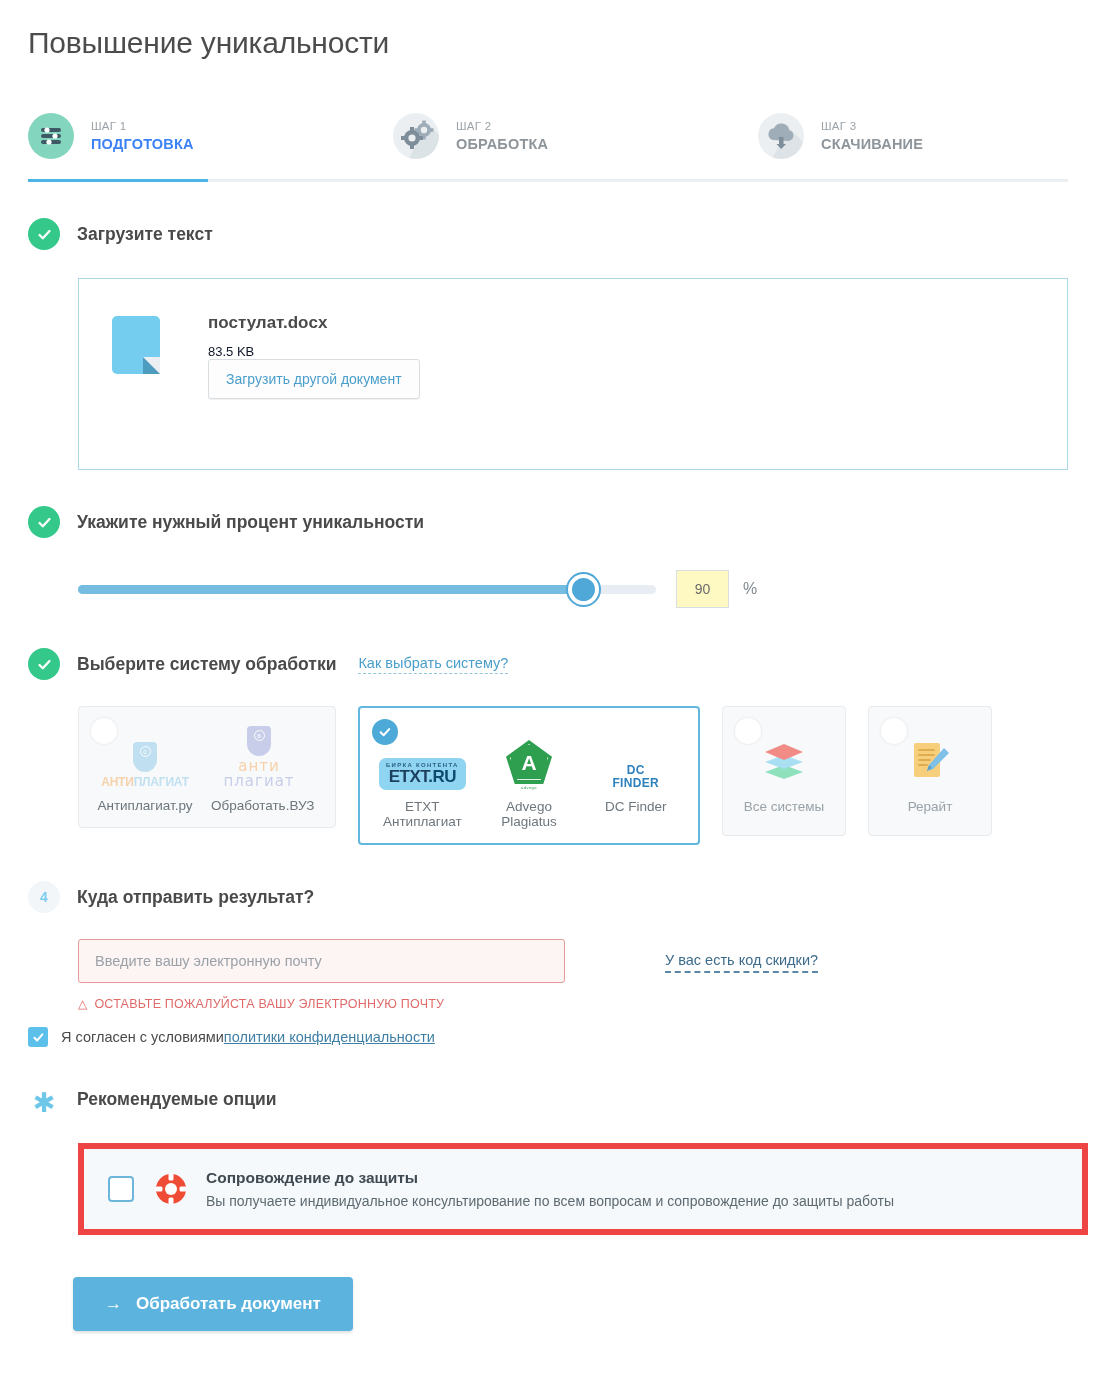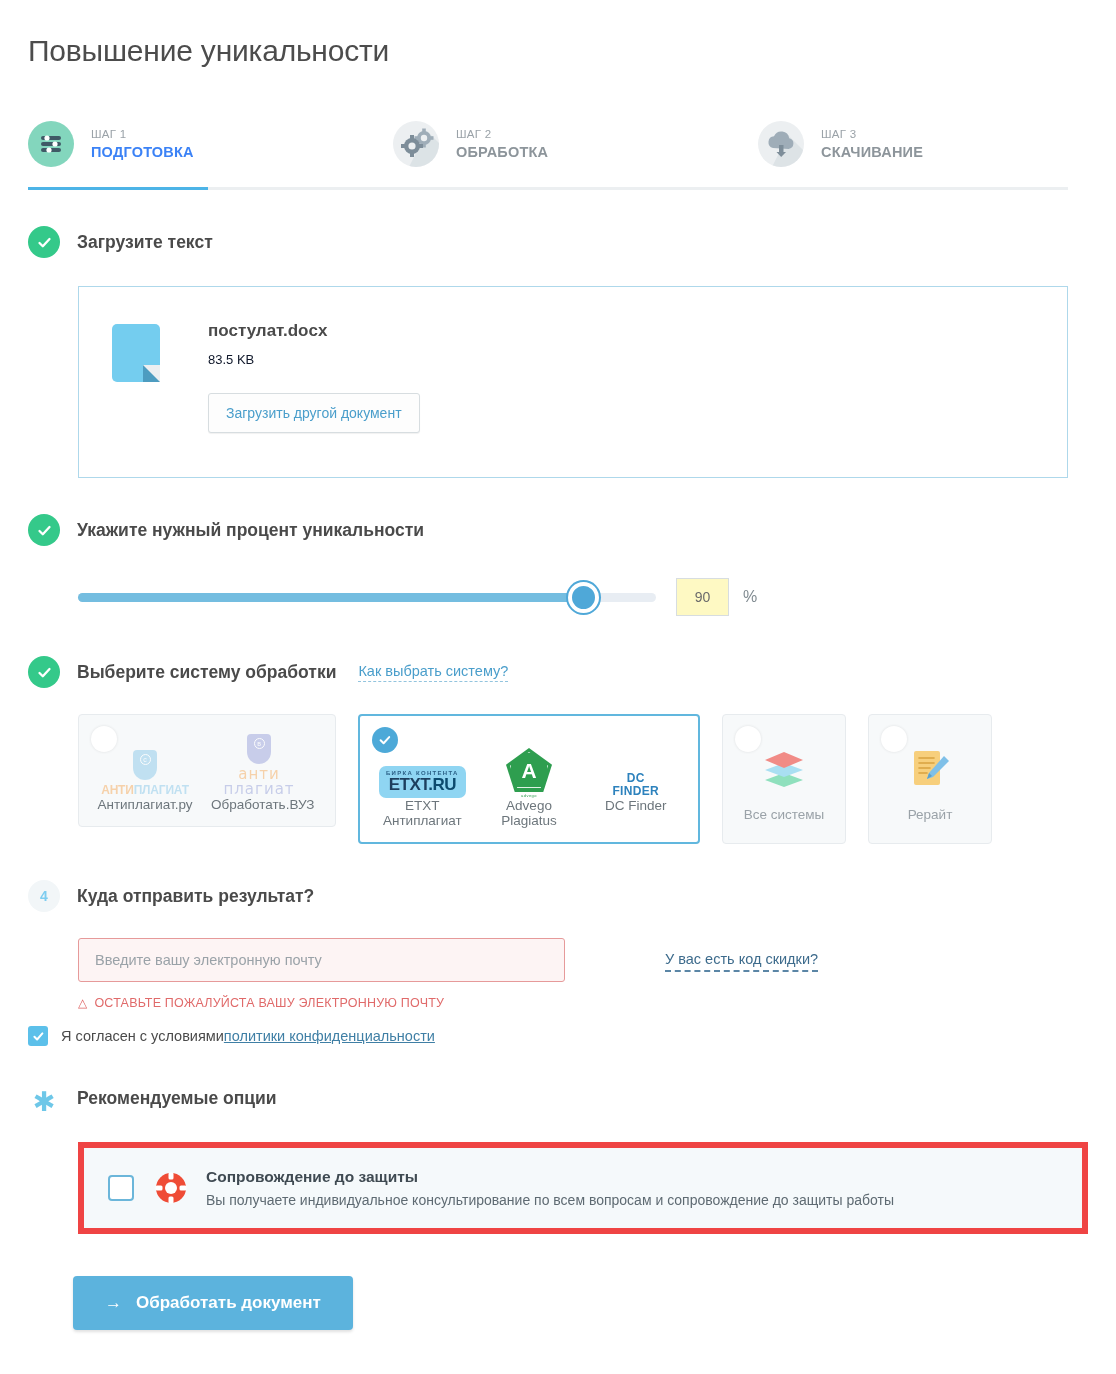--- a/index.html
+++ b/index.html
@@ -5,21 +5,21 @@
   * { box-sizing: border-box; }
   html, body { margin:0; padding:0; }
   body {
     width:1116px; height:1374px;
     background:#ffffff;
     font-family:"Liberation Sans", sans-serif;
     color:#4a4a4a;
     overflow:hidden;
     position:relative;
   }
-  .page { position:relative; width:1096px; height:1374px; padding:16px 28px; }
+  .page { position:relative; width:1096px; height:1374px; padding:8px 28px; }
 
   
   .page-title {
     font-size:30px; font-weight:400; color:#4c4c4c;
     letter-spacing:-0.2px;
     padding-top:18px; margin:0 0 30px 0;
   }
 
   
   .stepper { position:relative; display:flex; height:92px; }
@@ -81,21 +81,21 @@
     background:#eceff1;
   }
   .file-icon .fold:after {
     content:""; position:absolute; left:0; top:0; width:0; height:0;
     border-left:17px solid #4d9cc0; border-top:17px solid transparent;
   }
   .file-meta { margin-left:48px; }
   .file-name { font-size:17px; font-weight:bold; color:#4a4a4a; }
   .file-size { font-size:13px; color:#0f172a; margin-top:11px; }
   .btn-reupload {
-    margin-top:26px; display:inline-block;
+    display:inline-block;
     border:1px solid #d7dde0; border-radius:3px; background:#fdfdfd;
     padding:11px 17px; font-size:14px; color:#4a9ecb; cursor:pointer;
     box-shadow:0 1px 1px rgba(0,0,0,.06);
   }
 
   
   .slider-row { margin-top:28px; margin-left:50px; display:flex; align-items:center; height:46px; }
   .track { position:relative; width:578px; height:9px; background:#e8edf3; border-radius:5px; }
   .track .fill { position:absolute; left:0; top:0; height:9px; width:506px; background:#74bde0; border-radius:5px; }
   .thumb {
@@ -119,21 +119,21 @@
   .card .radio {
     position:absolute; left:12px; top:11px; width:26px; height:26px; border-radius:50%;
     background:#ffffff; box-shadow:0 0 3px rgba(0,0,0,.10);
   }
   .card.selected .radio {
     background:#4da9d8; display:flex; align-items:center; justify-content:center;
     box-shadow:none;
   }
   .logos { display:flex; align-items:flex-end; gap:18px; height:62px; }
   .logo-col { width:96px; text-align:center; }
-  .labels { display:flex; gap:18px; }
+  .labels { display:flex; gap:18px; margin-top:9px; }
   .labels span { width:96px; text-align:center; font-size:13.5px; color:#6d767c; }
   .card:not(.selected) .logos { opacity:.45; }
   .card-wide { width:258px; }
   .card-small { width:124px; height:130px; padding-top:26px; }
   .card-small .icon-wrap { height:56px; display:flex; align-items:center; justify-content:center; }
   .card-small .cap { text-align:center; font-size:13.5px; color:#9aa2a8; margin-top:10px; }
 
   
   .ap-logo { display:flex; flex-direction:column; align-items:center; }
   .shield { width:24px; height:30px; background:#7fc4e8; border-radius:4px 4px 12px 12px;

